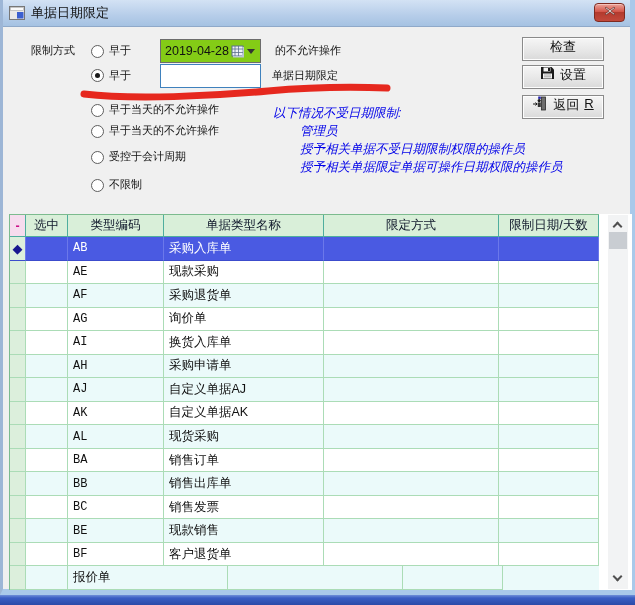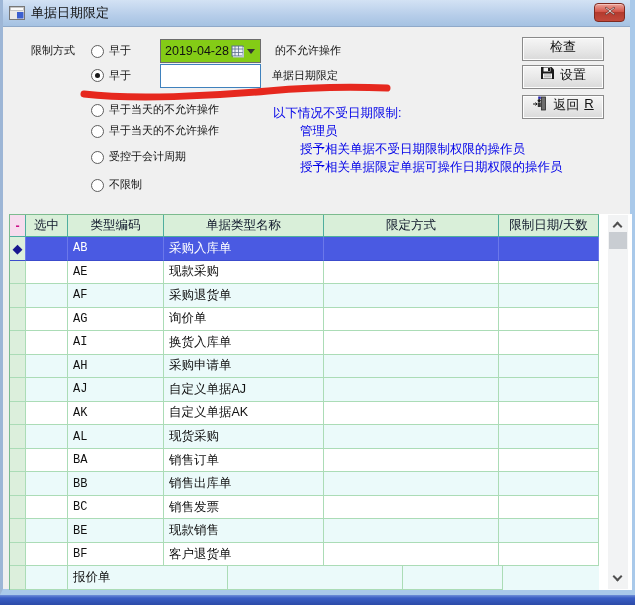--- a/index.html
+++ b/index.html
@@ -39,21 +39,21 @@
   .datebox .val { font-size:12.5px; color:#111; padding-left:4px; flex:1; }
   .cal-icon { width:14px; height:13px; margin-right:2px; }
   .dd-arrow { width:0; height:0; border-left:4px solid transparent; border-right:4px solid transparent;
            border-top:5px solid #333; margin-right:5px; }
 
   .daysbox { position:absolute; left:157px; top:64px; width:101px; height:24px;
            background:#fff; border:1px solid #3f81bd; font-size:12.5px; padding:0 4px; outline:none; }
 
   .annotation-svg { position:absolute; left:60px; top:78px; width:345px; height:26px; pointer-events:none; }
 
-  .notice { position:absolute; font-size:12.5px; color:#0000e8; white-space:nowrap; }
+  .notice { position:absolute; font-size:12.5px; color:#0000e8; white-space:nowrap;font-style:italic; }
 
   
   .btn { position:absolute; left:519px; width:82px; height:24px;
          background:linear-gradient(#f6f6f6, #e6e6e6 60%, #d9d9d9);
          border:1px solid #8a8a8a; box-shadow:inset 0 0 0 1px #fdfdfd;
          display:flex; align-items:flex-start; justify-content:center; gap:5px;
          font-size:13px; color:#111; cursor:default; }
   .btn u { text-decoration:underline; }
 
   

